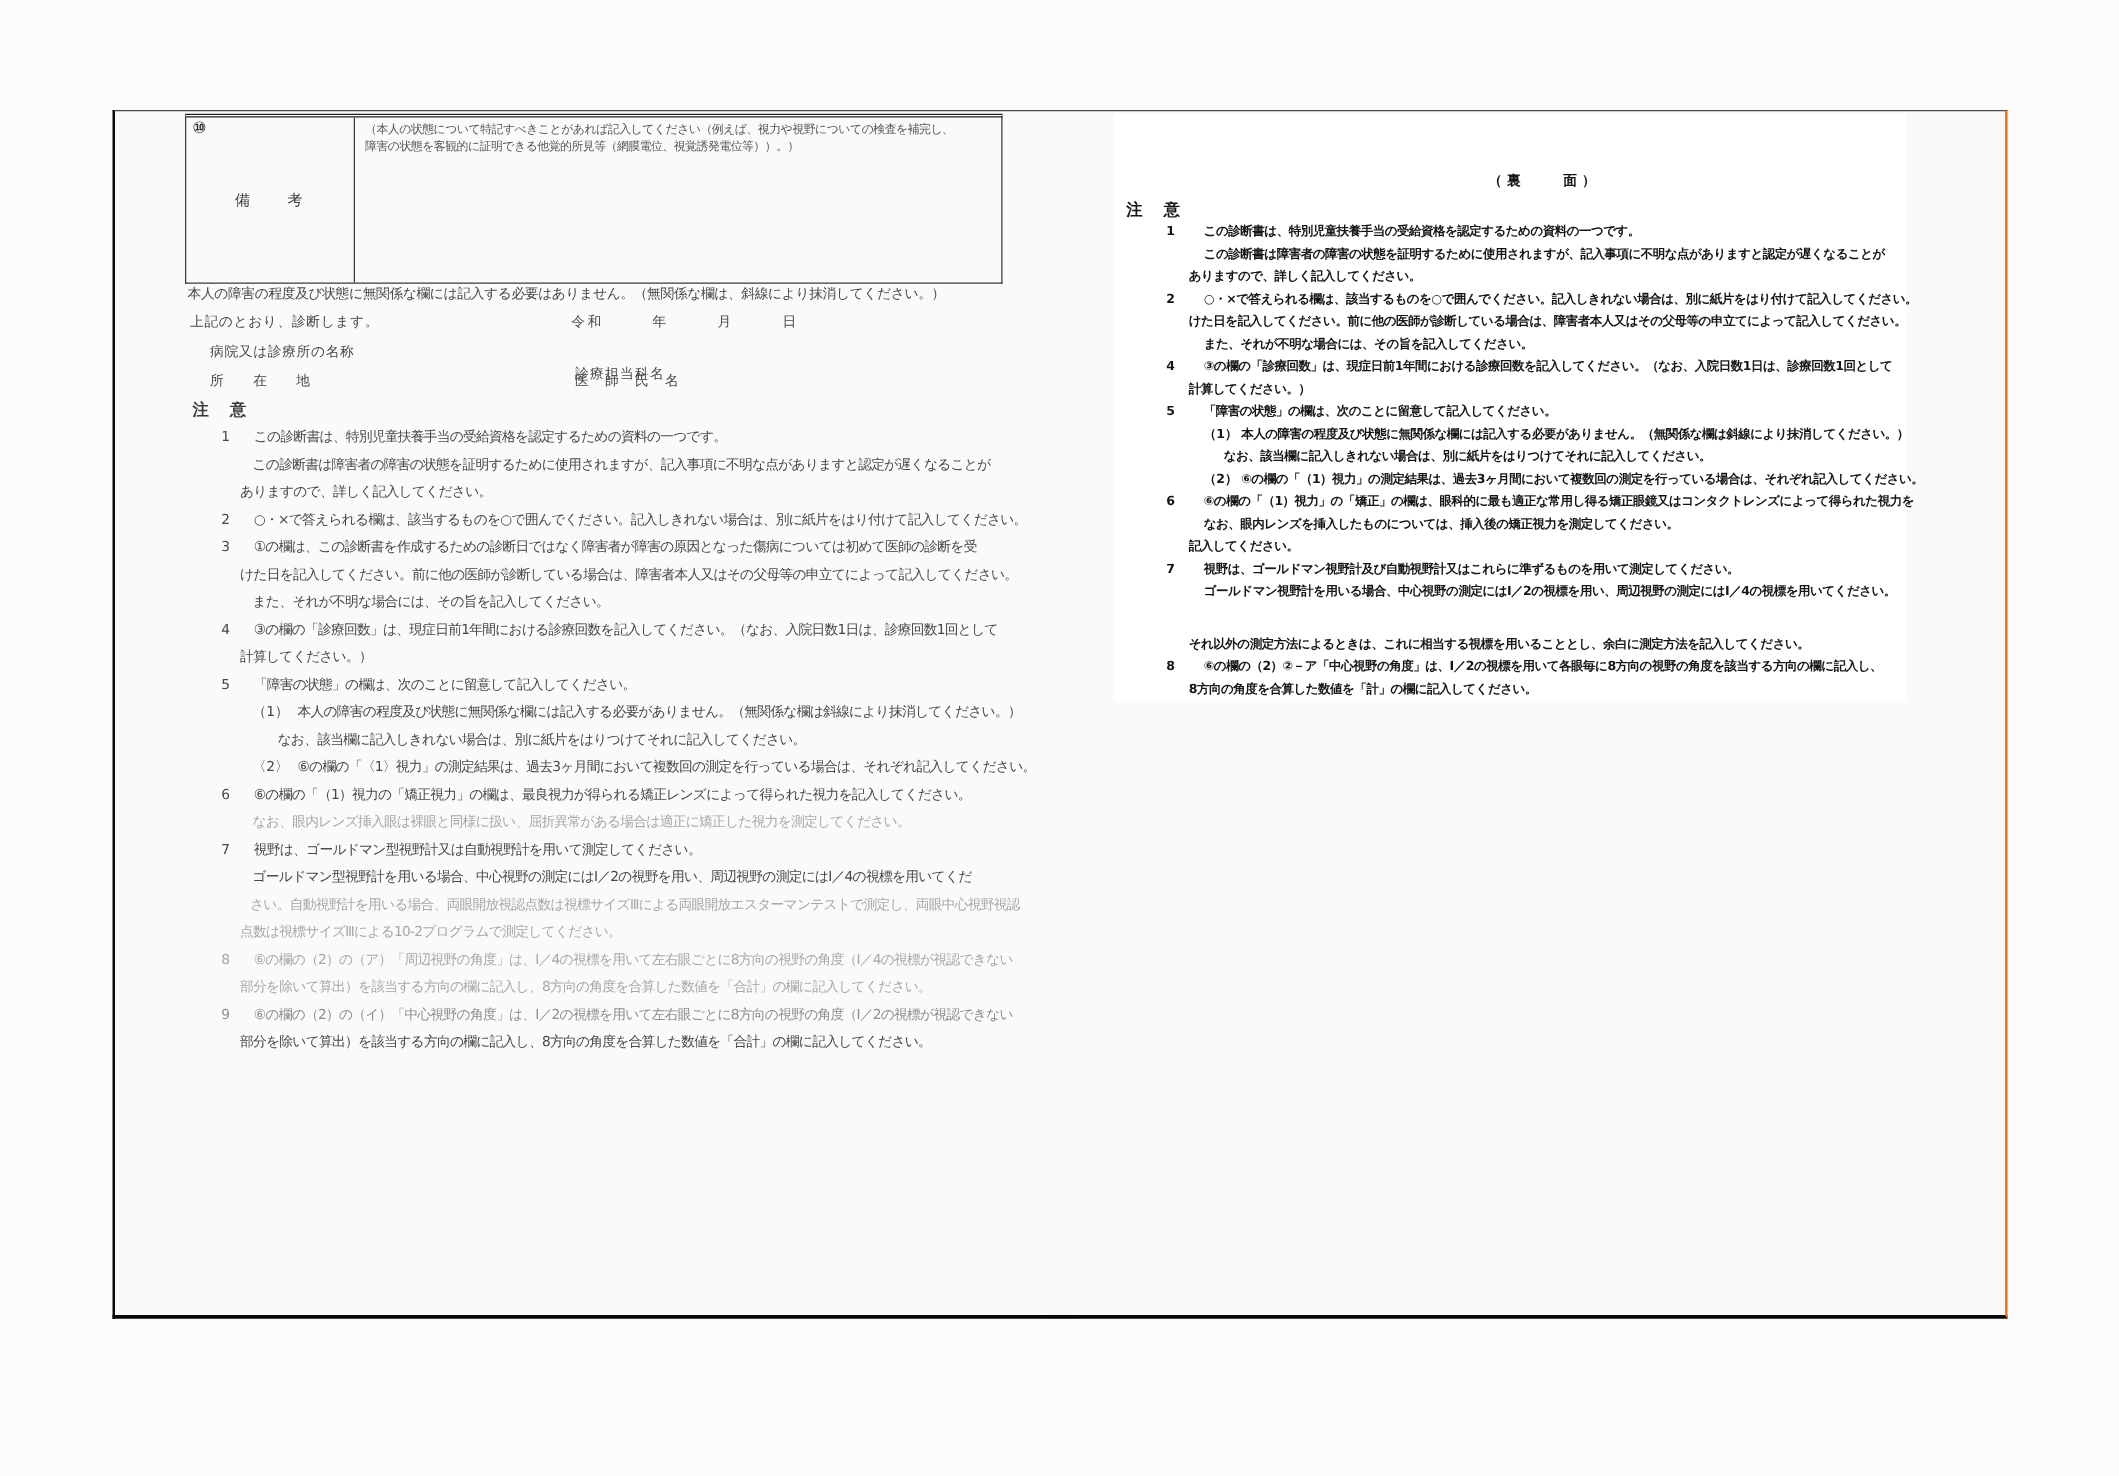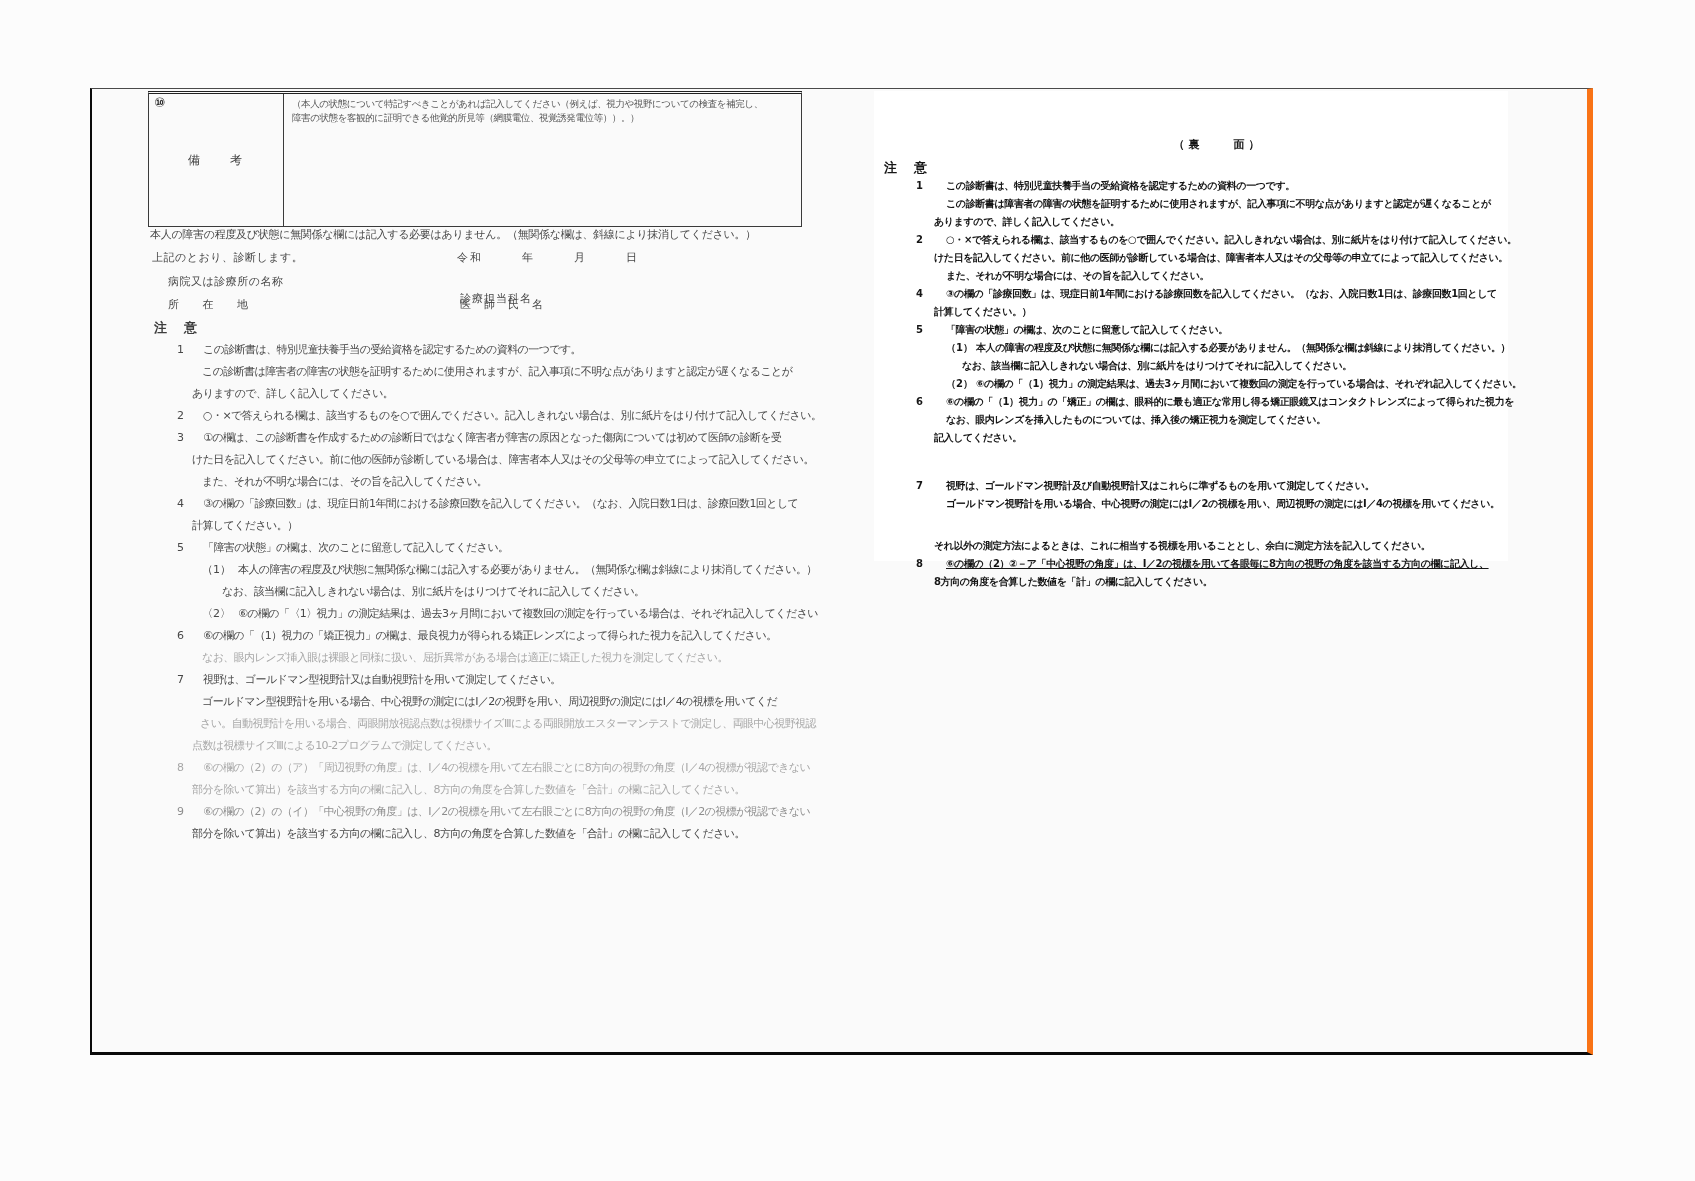--- a/index.html
+++ b/index.html
@@ -1,20 +1,20 @@
 <!DOCTYPE html>
 <html><head>
 <meta charset="utf-8">
 <style>
   html,body{margin:0;padding:0;background:#fcfcfc;}
   .canvas{position:relative;width:1695px;height:1181px;background:#fcfcfc;overflow:hidden;
           font-family:"DejaVu Sans","Liberation Sans",sans-serif;}
   .page{position:absolute;top:88px;height:963px;background:#fafafa;border-top:1px solid #4a4a4a;border-bottom:3px solid #0a0a0a;}
   .page-left{left:90px;width:766px;border-left:2px solid #0a0a0a;border-right:2px solid #0a0a0a;}
-  .page-right{left:819px;width:768px;border-right:6px solid #f97316;}
+  .page-right{left:836px;width:768px;border-right:2px solid #f97316;}
   .txt-layer{position:absolute;inset:0;}
   .page-left .txt-layer{filter:blur(.45px);color:#474747;}
   .page-right .txt-layer{filter:blur(.35px);color:#161616;}
 
   
   .rtable{position:absolute;left:56px;top:2px;width:652px;height:132px;
           border:1.5px solid #3a3a3a;border-top:3px double #222;background:transparent;}
   .rcell1{position:absolute;left:0;top:0;width:134px;height:100%;border-right:1.5px solid #3a3a3a;}
   .circ{position:absolute;left:5px;top:1px;font-size:13px;font-weight:bold;color:#333;}
   .biko{position:absolute;left:0;top:58px;width:100%;text-align:center;font-size:12px;letter-spacing:2px;color:#3d3d3d;}
@@ -122,23 +122,23 @@
             <div class="nline" style="padding-left: 72px;"><span class="ntext">また、それが不明な場合には、その旨を記入してください。</span></div>
             <div class="nline" style="padding-left: 42px;"><span class="nnum">4</span><span class="ntext">③の欄の「診療回数」は、現症日前1年間における診療回数を記入してください。（なお、入院日数1日は、診療回数1回として</span></div>
             <div class="nline" style="padding-left: 60px;"><span class="ntext">計算してください。）</span></div>
             <div class="nline" style="padding-left: 42px;"><span class="nnum">5</span><span class="ntext">「障害の状態」の欄は、次のことに留意して記入してください。</span></div>
             <div class="nline" style="padding-left: 72px;"><span class="nnum wide">（1）</span><span class="ntext">本人の障害の程度及び状態に無関係な欄には記入する必要がありません。（無関係な欄は斜線により抹消してください。）</span></div>
             <div class="nline" style="padding-left: 88px;"><span class="ntext">なお、該当欄に記入しきれない場合は、別に紙片をはりつけてそれに記入してください。</span></div>
             <div class="nline" style="padding-left: 72px;"><span class="nnum wide">（2）</span><span class="ntext">⑥の欄の「（1）視力」の測定結果は、過去3ヶ月間において複数回の測定を行っている場合は、それぞれ記入してください。</span></div>
             <div class="nline" style="padding-left: 42px;"><span class="nnum">6</span><span class="ntext">⑥の欄の「（1）視力」の「矯正」の欄は、眼科的に最も適正な常用し得る矯正眼鏡又はコンタクトレンズによって得られた視力を</span></div>
             <div class="nline" style="padding-left: 72px;"><span class="ntext">なお、眼内レンズを挿入したものについては、挿入後の矯正視力を測定してください。</span></div>
             <div class="nline" style="padding-left: 60px;"><span class="ntext">記入してください。</span></div>
-            <div class="nline" style="padding-left: 42px; margin-top: 30px;"><span class="nnum">7</span><span class="ntext">視野は、ゴールドマン視野計及び自動視野計又はこれらに準ずるものを用いて測定してください。</span></div>
+            <div class="nline" style="padding-left: 42px;"><span class="nnum">7</span><span class="ntext">視野は、ゴールドマン視野計及び自動視野計又はこれらに準ずるものを用いて測定してください。</span></div>
             <div class="nline" style="padding-left: 72px;"><span class="ntext">ゴールドマン視野計を用いる場合、中心視野の測定にはⅠ／2の視標を用い、周辺視野の測定にはⅠ／4の視標を用いてください。</span></div>
             <div class="nline" style="padding-left: 60px; margin-top: 24px;"><span class="ntext">それ以外の測定方法によるときは、これに相当する視標を用いることとし、余白に測定方法を記入してください。</span></div>
-            <div class="nline" style="padding-left: 42px; text-decoration: underline;"><span class="nnum">8</span><span class="ntext">⑥の欄の（2）②－ア「中心視野の角度」は、Ⅰ／2の視標を用いて各眼毎に8方向の視野の角度を該当する方向の欄に記入し、</span></div>
+            <div class="nline" style="padding-left: 42px;"><span class="nnum">8</span><span class="ntext">⑥の欄の（2）②－ア「中心視野の角度」は、Ⅰ／2の視標を用いて各眼毎に8方向の視野の角度を該当する方向の欄に記入し、</span></div>
             <div class="nline" style="padding-left: 60px;"><span class="ntext">8方向の角度を合算した数値を「計」の欄に記入してください。</span></div>
           </div>
       </div>
     </div>
   </div>
 
 </div>
 
 </body></html>

